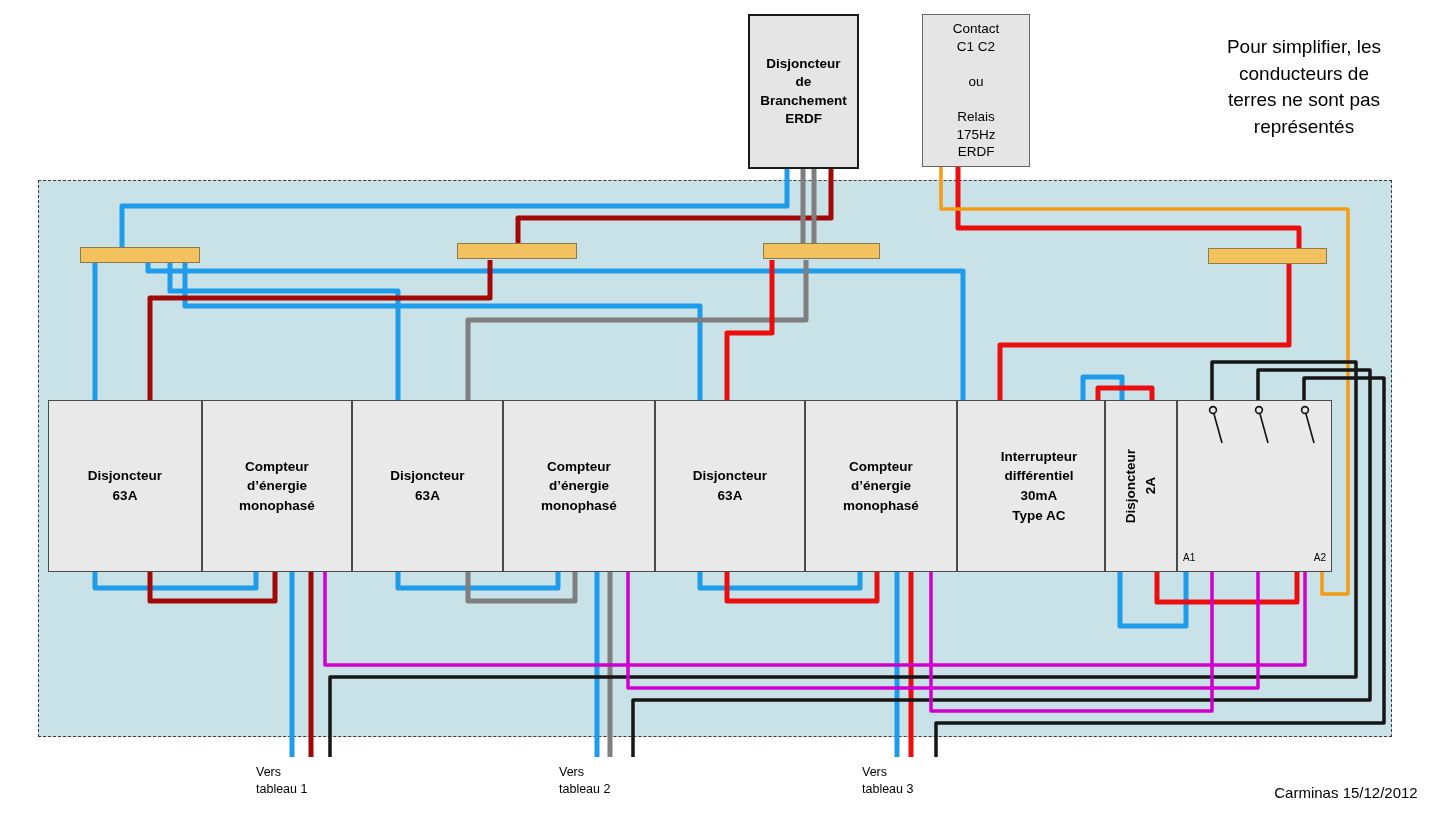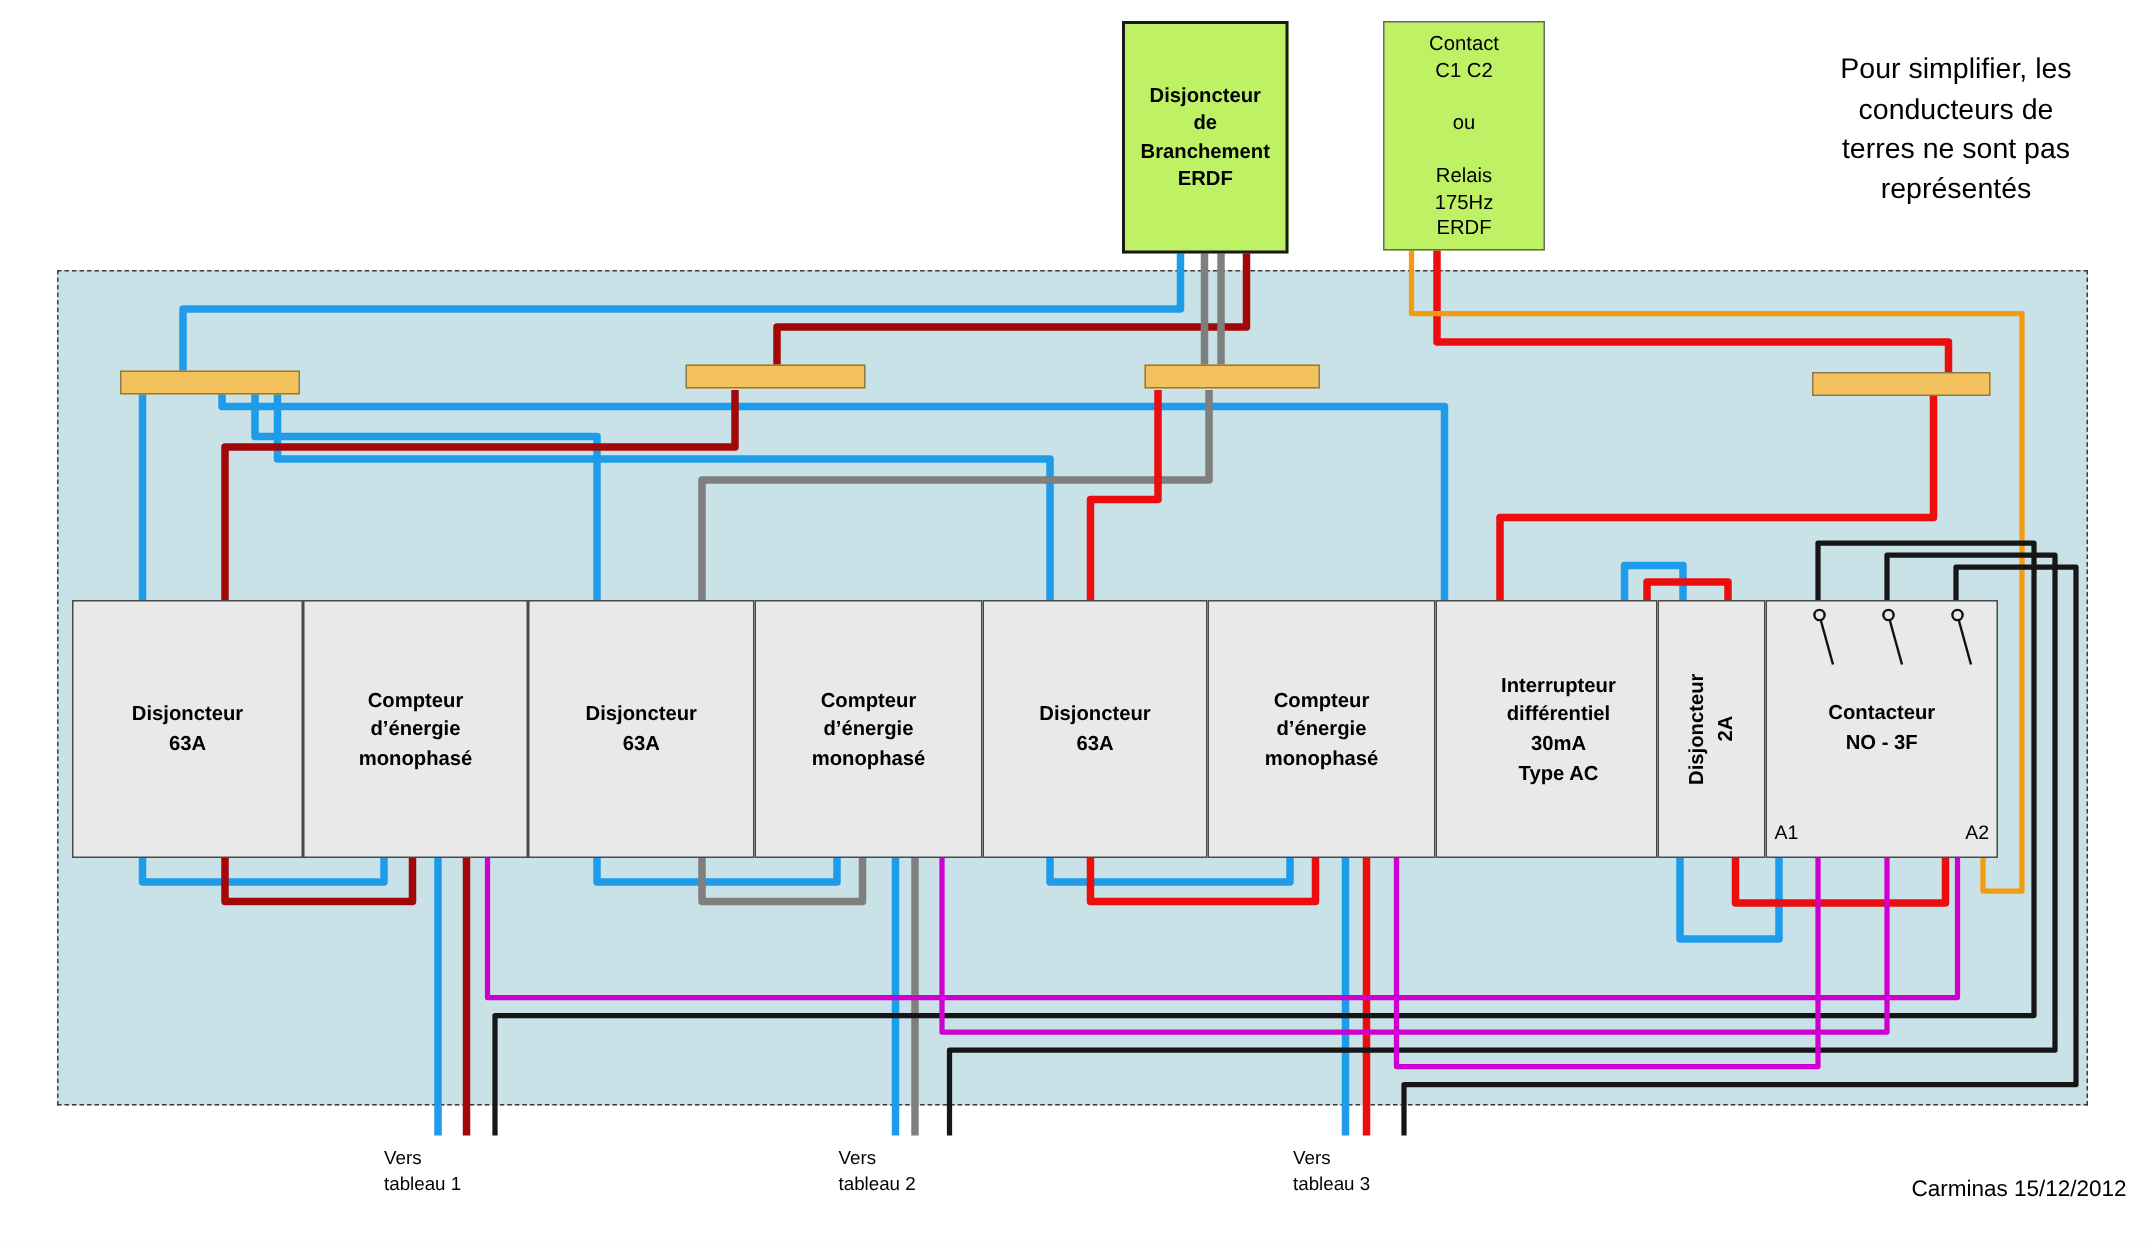--- a/index.html
+++ b/index.html
@@ -3,35 +3,35 @@
 <meta charset="utf-8">
 <style>
   html,body{margin:0;padding:0;background:#ffffff;}
   .stage{position:relative;width:1436px;height:831px;background:#ffffff;overflow:hidden;
          font-family:"Liberation Sans", sans-serif;color:#000;}
   .panel{position:absolute;left:38px;top:180px;width:1352px;height:555px;
          background:#c9e2e8;border:1.5px dashed #3a3a3a;z-index:0;}
   #wires{position:absolute;left:0;top:0;width:1436px;height:831px;z-index:1;pointer-events:none;}
   .busbar{position:absolute;height:14px;background:#f3c25f;border:1px solid #8b7a4a;z-index:2;}
   .topbox{position:absolute;display:flex;align-items:center;justify-content:center;
-          text-align:center;white-space:pre-line;background:#bef264;z-index:3;}
+          text-align:center;white-space:pre-line;background:#e5e5e5;z-index:3;}
   .erdf{left:748px;top:14px;width:107px;height:151px;border:2px solid #1a1a1a;
         font-weight:bold;font-size:13.5px;line-height:1.35;}
   .contact{left:922px;top:14px;width:106px;height:151px;border:1px solid #666;
            font-size:13.5px;line-height:1.3;}
   .note{position:absolute;left:1215px;top:34px;width:178px;text-align:center;
         white-space:pre-line;font-size:19px;line-height:1.4;z-index:1;}
   .cbox{position:absolute;top:400px;height:172px;background:#e9e9e9;border:1px solid #4a4a4a;
         display:flex;align-items:center;justify-content:center;text-align:center;
         font-weight:bold;font-size:13.5px;line-height:1.45;white-space:pre-line;z-index:3;
         box-sizing:border-box;}
   .vert{writing-mode:vertical-rl;transform:rotate(180deg);white-space:pre-line;}
   .contacteur-label{position:absolute;left:0;right:0;top:64px;text-align:center;
                     font-weight:bold;font-size:13.5px;line-height:1.45;white-space:pre-line;}
-  .coil-lbl{position:absolute;bottom:6px;font-size:13px;font-weight:normal;}
+  .coil-lbl{position:absolute;bottom:6px;font-size:10px;font-weight:normal;}
   .poles{position:absolute;left:0;top:0;}
   .outlbl{position:absolute;top:764px;width:110px;font-size:12.5px;
           line-height:1.35;white-space:pre-line;z-index:2;}
   .credit{position:absolute;left:1240px;top:784px;width:212px;text-align:center;
           font-size:15px;z-index:2;}
 </style>
 </head>
 <body>
 
 <div class="stage">
@@ -147,22 +147,20 @@
     <svg class="poles" width="155" height="52" viewBox="0 0 155 52" xmlns="http://www.w3.org/2000/svg">
       <g stroke="#111" fill="none" stroke-width="1.6">
         <circle cx="35" cy="9" r="3.4" fill="#e9e9e9"></circle>
         <line x1="36" y1="13" x2="44" y2="42"></line>
         <circle cx="81" cy="9" r="3.4" fill="#e9e9e9"></circle>
         <line x1="82" y1="13" x2="90" y2="42"></line>
         <circle cx="127" cy="9" r="3.4" fill="#e9e9e9"></circle>
         <line x1="128" y1="13" x2="136" y2="42"></line>
       </g>
     </svg>
-    <span class="contacteur-label">Contacteur
-NO - 3F</span>
     <span class="coil-lbl" style="left:5px;">A1</span>
     <span class="coil-lbl" style="right:5px;text-align:right;">A2</span>
   </div>
 
   <div class="outlbl" style="left:256px;">Vers
 tableau 1</div>
   <div class="outlbl" style="left:559px;">Vers
 tableau 2</div>
   <div class="outlbl" style="left:862px;">Vers
 tableau 3</div>

